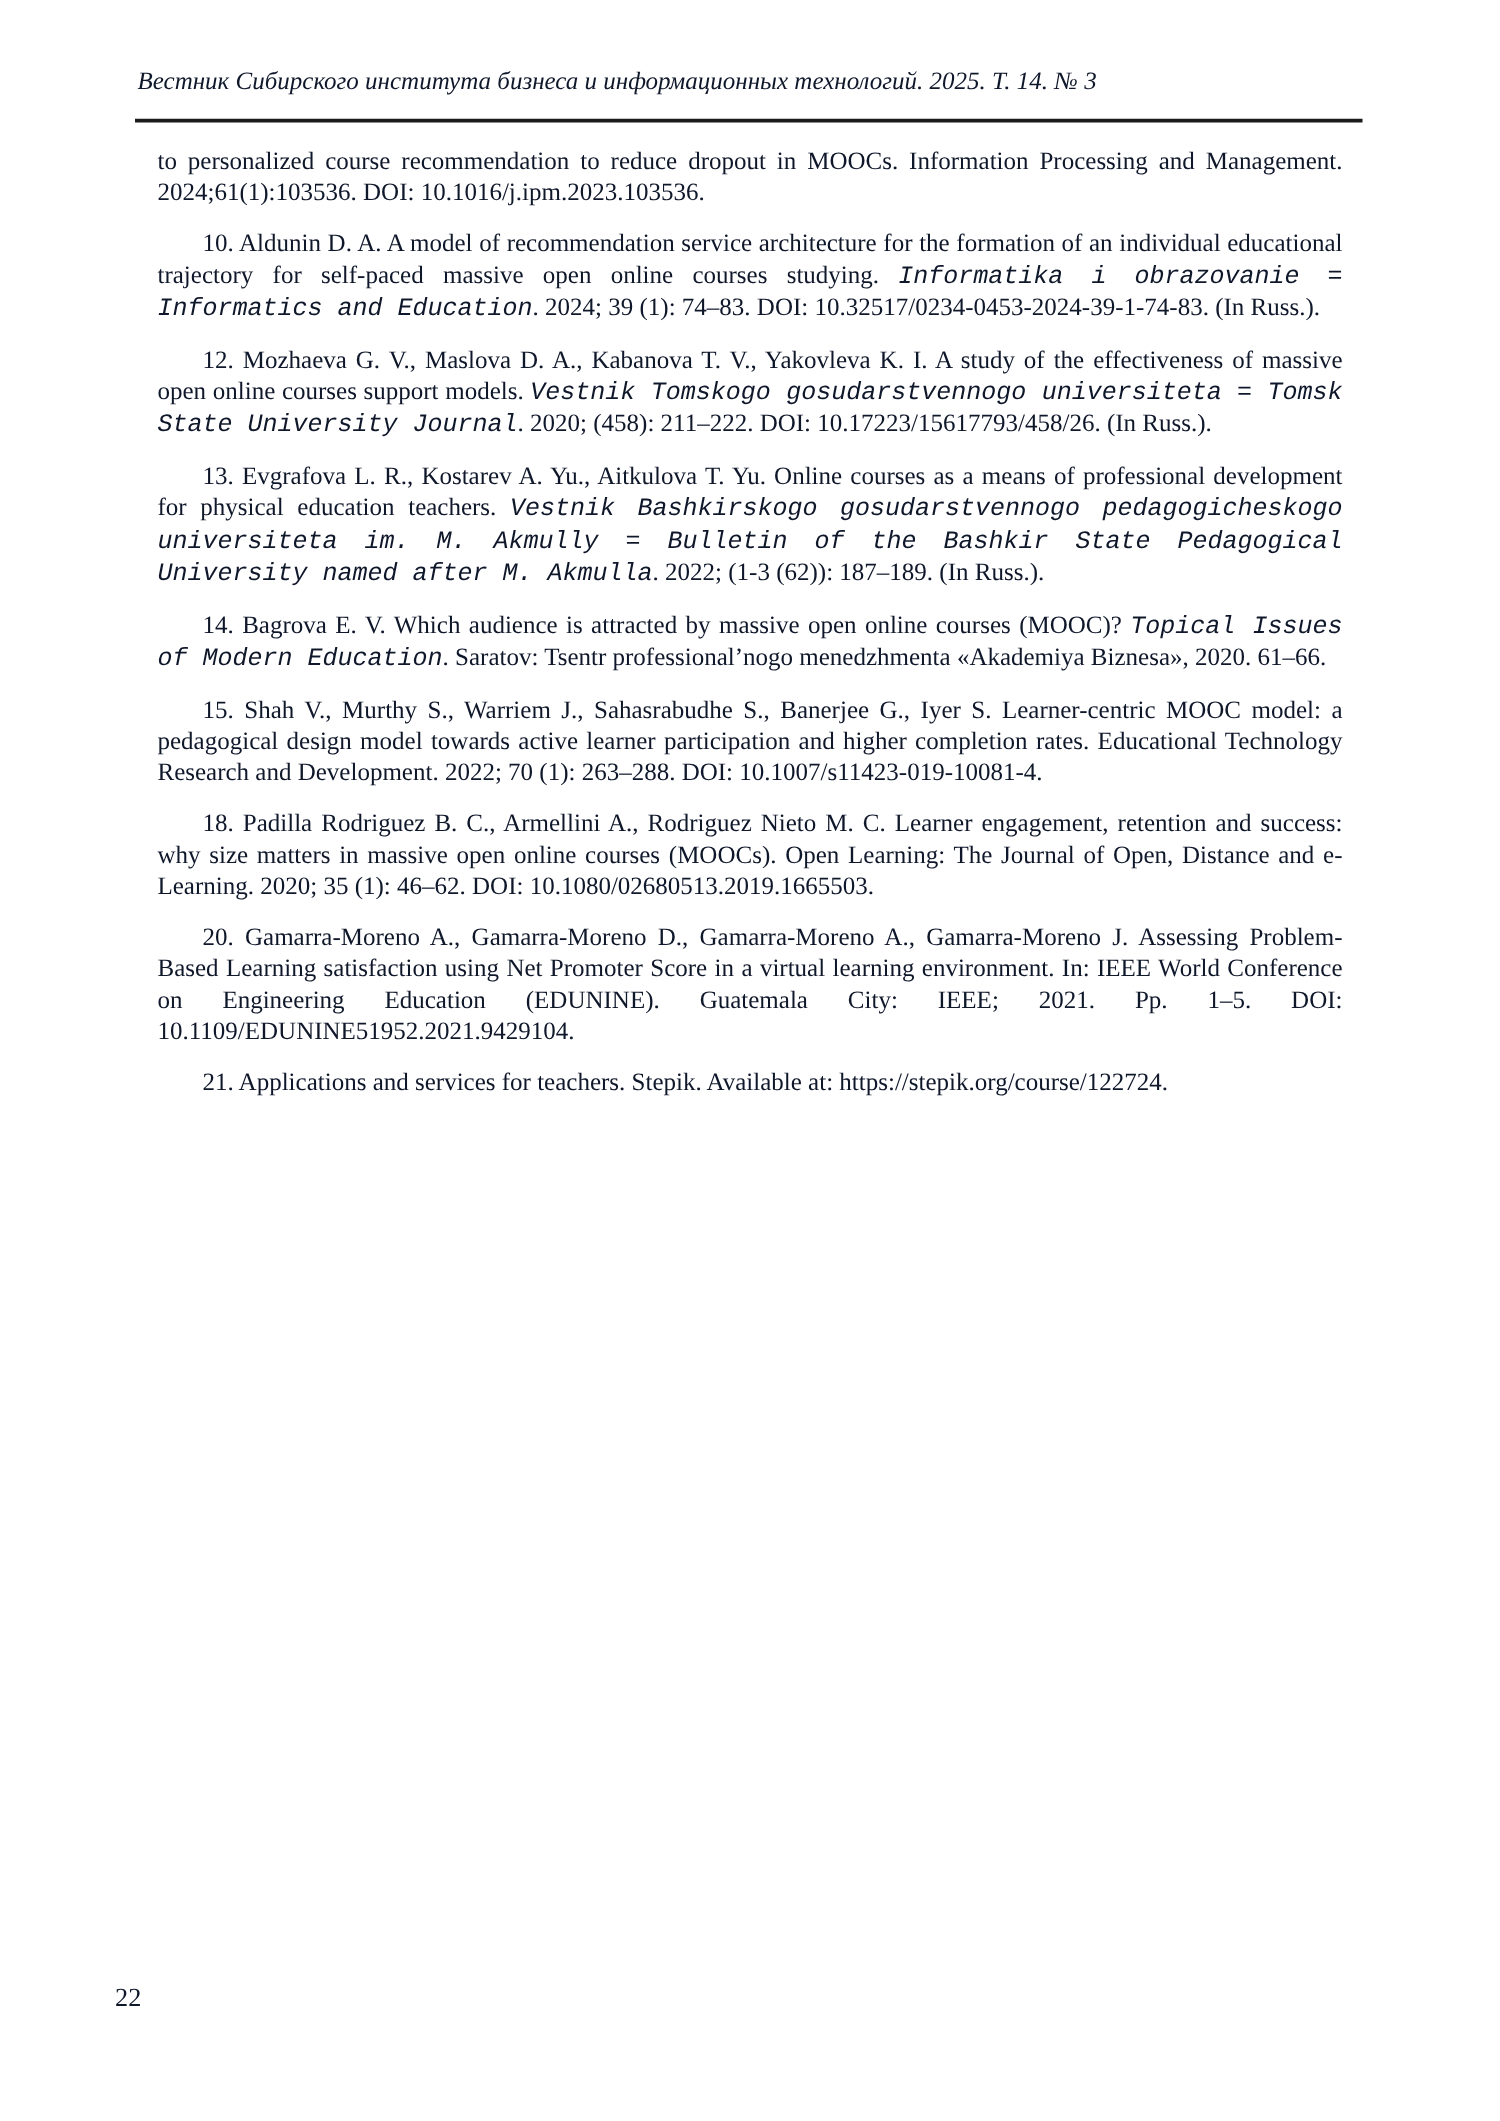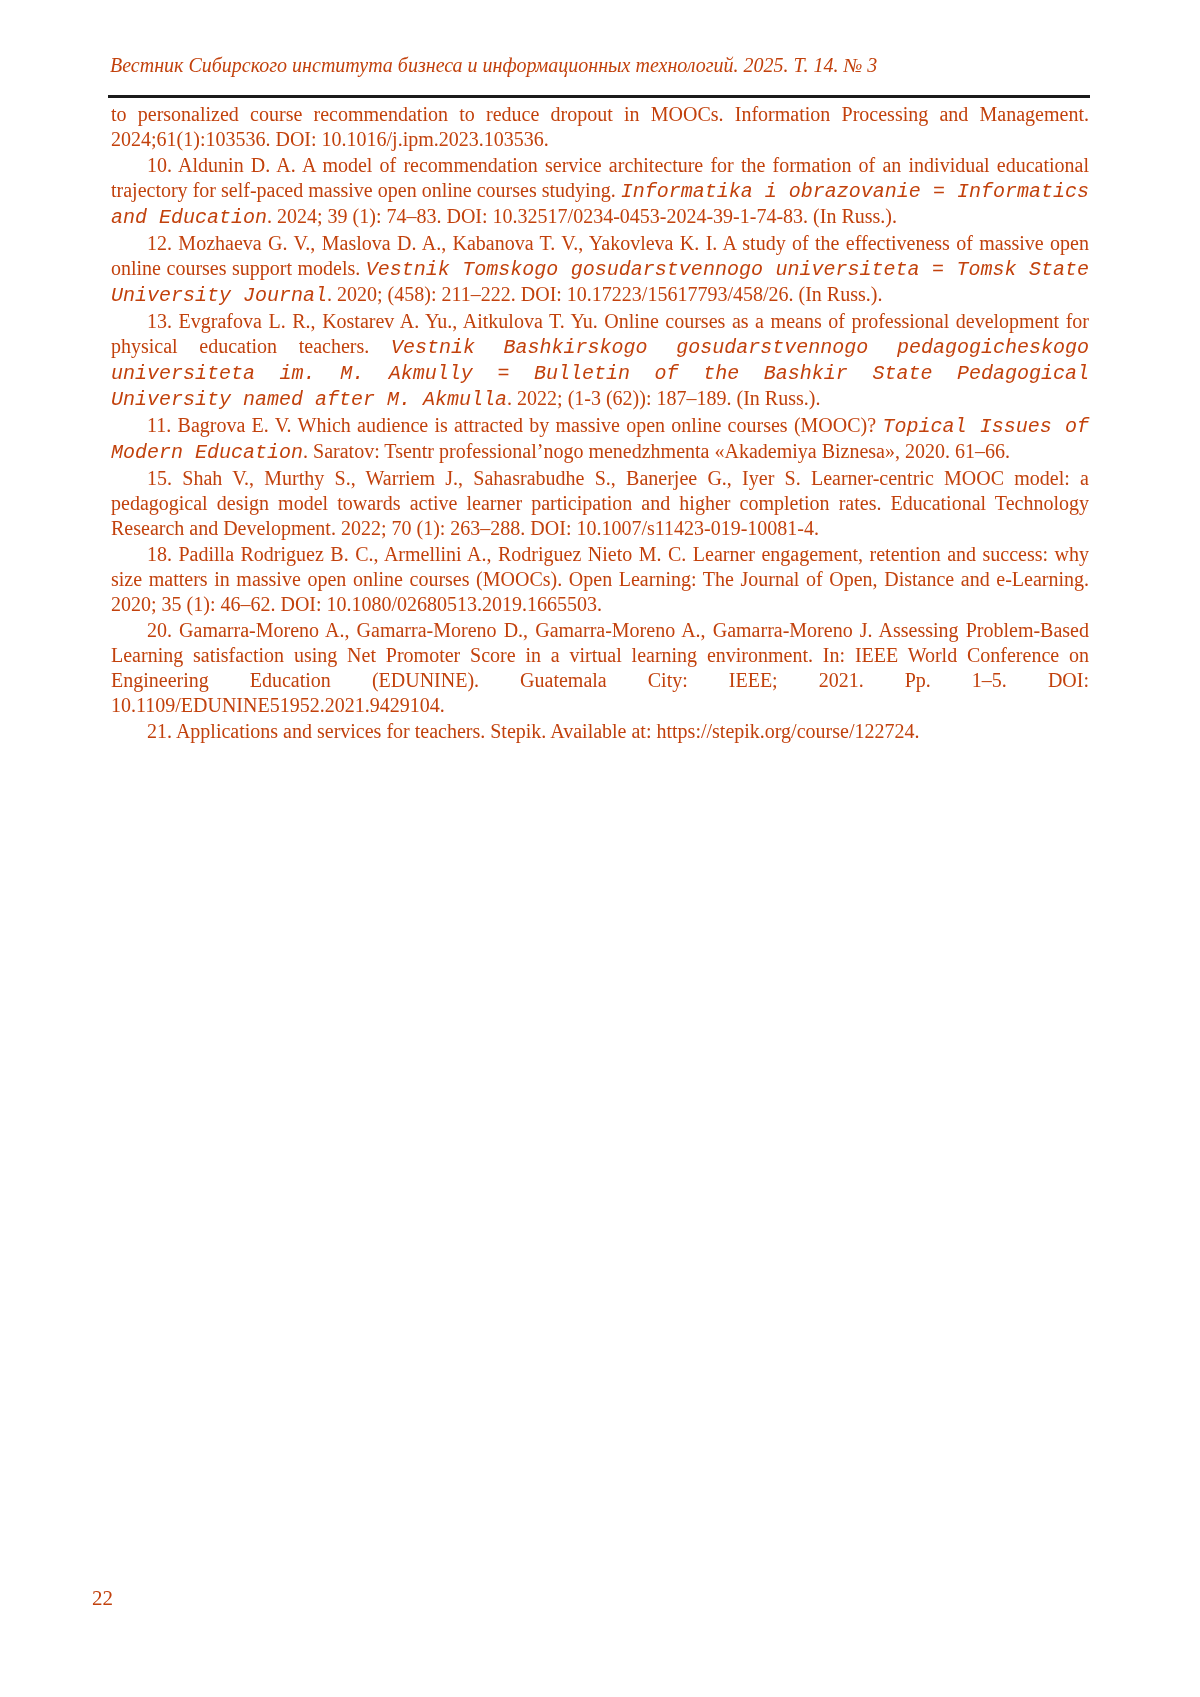--- a/index.html
+++ b/index.html
@@ -2,21 +2,21 @@
 <html><head>
 <meta charset="utf-8">
 <style>
   html, body { margin: 0; padding: 0; background: #e8e8e8; }
   .page {
     position: relative;
     width: 1200px;
     height: 1697px;
     background: #ffffff;
     font-family: "Liberation Serif", "DejaVu Serif", serif;
-    color: #c2410c;
+    color: #0f172a;
     overflow: hidden;
   }
   .running-head {
     position: absolute;
     left: 110px;
     top: 53px;
     width: 980px;
     font-style: italic;
     font-size: 20px;
     line-height: 24px;
@@ -32,21 +32,21 @@
   }
   .references {
     position: absolute;
     left: 110px;
     top: 101px;
     width: 980px;
     font-size: 20px;
     line-height: 25px;
   }
   .references p {
-    margin: 1px;
+    margin: 16px;
     text-align: justify;
   }
   .references p.indent { text-indent: 36px; }
   .references .it { font-style: italic; font-family: Liberation Mono, monospace; }
   .page-number {
     position: absolute;
     left: 92px;
     top: 1586px;
     font-size: 21px;
     line-height: 25px;
@@ -60,21 +60,21 @@
   <header>
     <div class="running-head">Вестник Сибирского института бизнеса и информационных технологий. 2025. Т. 14. № 3</div>
     <div class="header-rule"></div>
   </header>
 
   <main class="references">
       <p class=""><span>to personalized course recommendation to reduce dropout in MOOCs. Information Processing and Management. 2024;61(1):103536. DOI: 10.1016/j.ipm.2023.103536.</span></p>
       <p class="indent"><span>10. Aldunin D. A. A model of recommendation service architecture for the formation of an individual educational trajectory for self-paced massive open online courses studying. </span><span class="it">Informatika i obrazovanie = Informatics and Education</span><span>. 2024; 39 (1): 74–83. DOI: 10.32517/0234-0453-2024-39-1-74-83. (In Russ.).</span></p>
       <p class="indent"><span>12. Mozhaeva G. V., Maslova D. A., Kabanova T. V., Yakovleva K. I. A study of the effectiveness of massive open online courses support models. </span><span class="it">Vestnik Tomskogo gosudarstvennogo universiteta = Tomsk State University Journal</span><span>. 2020; (458): 211–222. DOI: 10.17223/15617793/458/26. (In Russ.).</span></p>
       <p class="indent"><span>13. Evgrafova L. R., Kostarev A. Yu., Aitkulova T. Yu. Online courses as a means of professional development for physical education teachers. </span><span class="it">Vestnik Bashkirskogo gosudarstvennogo pedagogicheskogo universiteta im. M. Akmully = Bulletin of the Bashkir State Pedagogical University named after M. Akmulla</span><span>. 2022; (1-3 (62)): 187–189. (In Russ.).</span></p>
-      <p class="indent"><span>11. Bagrova E. V. Which audience is attracted by massive open online courses (MOOC)? </span><span class="it">Topical Issues of Modern Education</span><span>. Saratov: Tsentr professional’nogo menedzhmenta «Akademiya Biznesa», 2020. 61–66.</span></p>
+      <p class="indent"><span>14. Bagrova E. V. Which audience is attracted by massive open online courses (MOOC)? </span><span class="it">Topical Issues of Modern Education</span><span>. Saratov: Tsentr professional’nogo menedzhmenta «Akademiya Biznesa», 2020. 61–66.</span></p>
       <p class="indent"><span>15. Shah V., Murthy S., Warriem J., Sahasrabudhe S., Banerjee G., Iyer S. Learner-centric MOOC model: a pedagogical design model towards active learner participation and higher completion rates. Educational Technology Research and Development. 2022; 70 (1): 263–288. DOI: 10.1007/s11423-019-10081-4.</span></p>
       <p class="indent"><span>18. Padilla Rodriguez B. C., Armellini A., Rodriguez Nieto M. C. Learner engagement, retention and success: why size matters in massive open online courses (MOOCs). Open Learning: The Journal of Open, Distance and e-Learning. 2020; 35 (1): 46–62. DOI: 10.1080/02680513.2019.1665503.</span></p>
       <p class="indent"><span>20. Gamarra-Moreno A., Gamarra-Moreno D., Gamarra-Moreno A., Gamarra-Moreno J. Assessing Problem-Based Learning satisfaction using Net Promoter Score in a virtual learning environment. In: IEEE World Conference on Engineering Education (EDUNINE). Guatemala City: IEEE; 2021. Pp. 1–5. DOI: 10.1109/EDUNINE51952.2021.9429104.</span></p>
       <p class="indent"><span>21. Applications and services for teachers. Stepik. Available at: https://stepik.org/course/122724.</span></p>
     </main>
 
   <footer>
     <span class="page-number">22</span>
   </footer>
 

